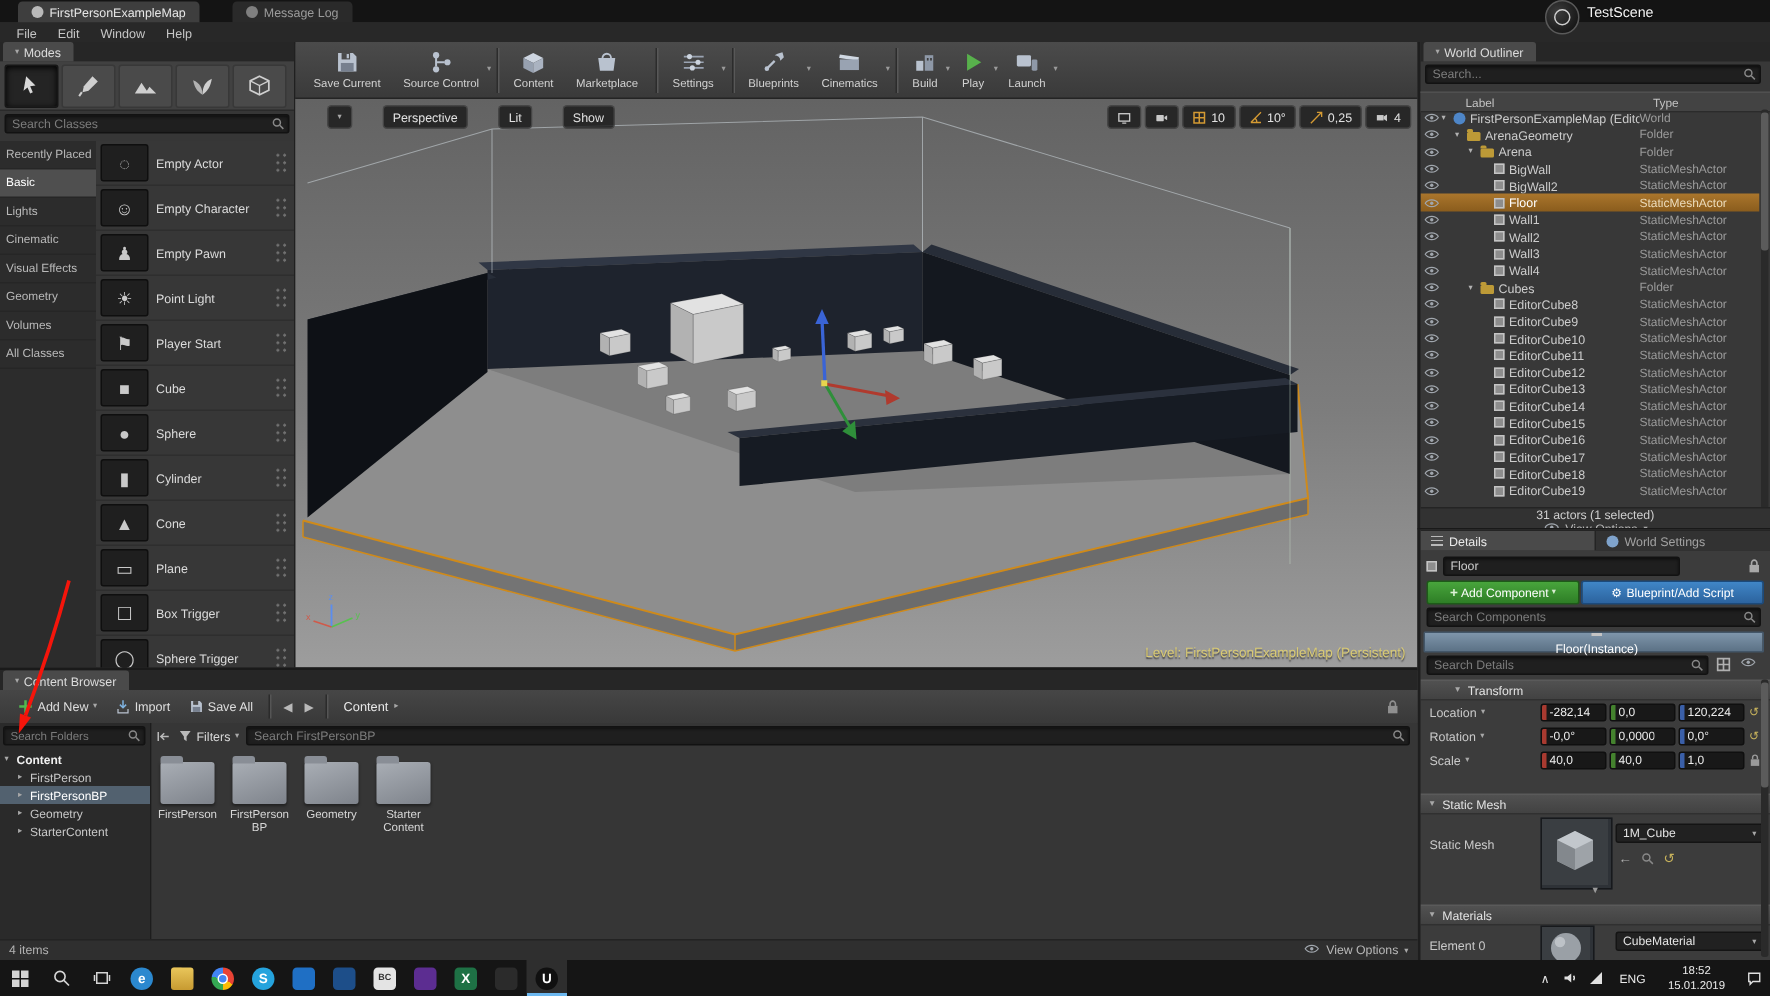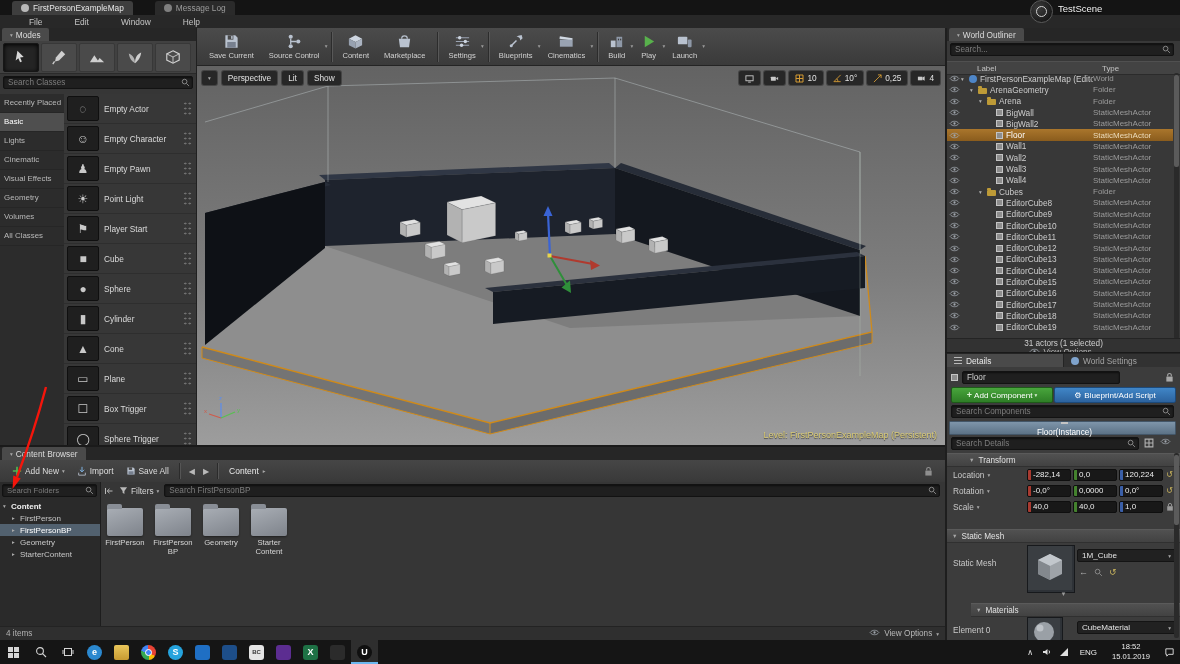--- a/index.html
+++ b/index.html
@@ -15,21 +15,21 @@
   .ttab-ico{width:8px;height:8px;border-radius:50%;background:#7f7f7f;flex:0 0 8px;}
   .ttab.active .ttab-ico{background:#b9b9b9;}
   #project-logo{position:absolute;left:1030px;top:0;width:21px;height:21px;border-radius:50%;z-index:6;
         background:radial-gradient(circle at 35% 35%,#3c3c3c,#0c0c0c);border:1px solid #5a5a5a;}
   #project-logo::after{content:"";position:absolute;inset:5px;border-radius:50%;border:1.5px solid #cfcfcf;}
   #project-name{position:absolute;left:1058px;top:3px;font-size:9.5px;color:#f2f2f2;z-index:6;text-shadow:0 1px 1px #000;}
 
   
   #menubar{position:absolute;left:0;top:15px;width:1180px;height:13px;background:#282828;
            border-bottom:1px solid #1b1b1b;display:flex;align-items:center;padding-left:4px;}
-  .menu-item{padding:0 7px;font-size:8.4px;color:#c6c6c6;margin-left:18px;}
+  .menu-item{padding:0 7px;font-size:8.4px;color:#c6c6c6;}
 
   
   .panel-tabstrip{position:absolute;left:0;top:0;right:0;height:13px;background:#262626;display:flex;align-items:flex-end;}
   .panel-tab{height:13px;display:flex;align-items:center;gap:3px;padding:0 8px;background:#4a4a4a;
              color:#dcdcdc;font-size:8.3px;border-radius:2px 2px 0 0;margin-left:2px;white-space:nowrap;}
   .tri{font-size:5.5px;color:#a8a8a8;}
   .inputw{position:relative;display:block;}
   .input{background:#1f1f1f;border:1px solid #121212;border-radius:2px;color:#cfcfcf;font-size:8.2px;
          height:13px;line-height:13px;padding:0 14px 0 4px;width:100%;box-sizing:border-box;outline:none;
          box-shadow:inset 0 1px 2px rgba(0,0,0,.55);}
@@ -65,21 +65,21 @@
                 display:flex;align-items:center;padding-left:6px;box-sizing:border-box;}
   .tbtn{position:relative;display:flex;flex-direction:column;align-items:center;justify-content:center;
         padding:0 9px 0 6px;height:36px;}
   .tb-ico{line-height:0;}
   .tb-lab{font-size:7.6px;color:#d2d2d2;margin-top:1px;white-space:nowrap;}
   .tb-caret{position:absolute;right:1px;top:14px;font-size:5.5px;color:#9a9a9a;}
   .tb-sep{width:0;height:30px;border-left:1px solid #2c2c2c;border-right:1px solid #585858;margin:0 3px;}
 
   
   #viewport{position:absolute;left:197px;top:66px;width:748px;height:379px;overflow:hidden;background:#7a7a7a;}
-  #vp-toolbar-left{position:absolute;left:4px;top:4px;display:flex;gap:3px;z-index:3;}
+  #vp-toolbar-left{position:absolute;left:21px;top:4px;display:flex;gap:20px;z-index:3;}
   #vp-toolbar-right{position:absolute;right:4px;top:4px;display:flex;gap:2px;z-index:3;}
   .vpbtn{height:14px;display:flex;align-items:center;gap:3px;padding:0 6px;background:rgba(18,18,18,.74);
          border:1px solid rgba(95,95,95,.55);border-radius:3px;font-size:8.3px;color:#e2e2e2;line-height:0;}
   .vpbtn span{line-height:normal;}
   .vcaret{font-size:5.5px;color:#a8a8a8;}
   #level-label{position:absolute;right:8px;bottom:5px;font-size:9px;color:#d9ca74;z-index:3;text-shadow:0 1px 1px rgba(0,0,0,.6);}
 
   
   #outliner{position:absolute;left:945px;top:28px;width:235px;height:324px;background:#383838;
             border-left:2px solid #1e1e1e;box-sizing:border-box;}
@@ -1084,21 +1084,21 @@
   <div class="smicons" style="left:132px;top:215px;">
     <span>←</span>
     <span class="js-mag" style="position:static;"><svg width="9" height="9" viewBox="0 0 10 10">
           <circle cx="4" cy="4" r="2.6" fill="none" stroke="#888" stroke-width="1.1"></circle>
           <path d="M6.1 6.1L8.8 8.8" stroke="#888" stroke-width="1.1"></path>
         </svg></span>
     <span style="color:#c8b35c;">↺</span>
   </div>
   <div class="expander" style="top:238px;">▼</div>
 
-  <div class="section-header" style="top:250px;margin-left:24px;">
+  <div class="section-header" style="top:250px;">
     <span class="tri">▼</span>
     <span>Materials</span>
   </div>
   <span style="position:absolute;left:6px;top:272px;font-size:8.3px;color:#c9c9c9;">Element 0</span>
   <span class="thumb" style="left:80px;top:264px;width:34px;height:30px;">
     <svg width="32" height="28" viewBox="0 0 32 28">
         <rect width="32" height="28" fill="#3a3e42"></rect>
         <circle cx="16" cy="14" r="10" fill="#9aa0a6"></circle>
         <circle cx="12" cy="10" r="3.5" fill="#c6cbd0" opacity="0.8"></circle>
       </svg>

